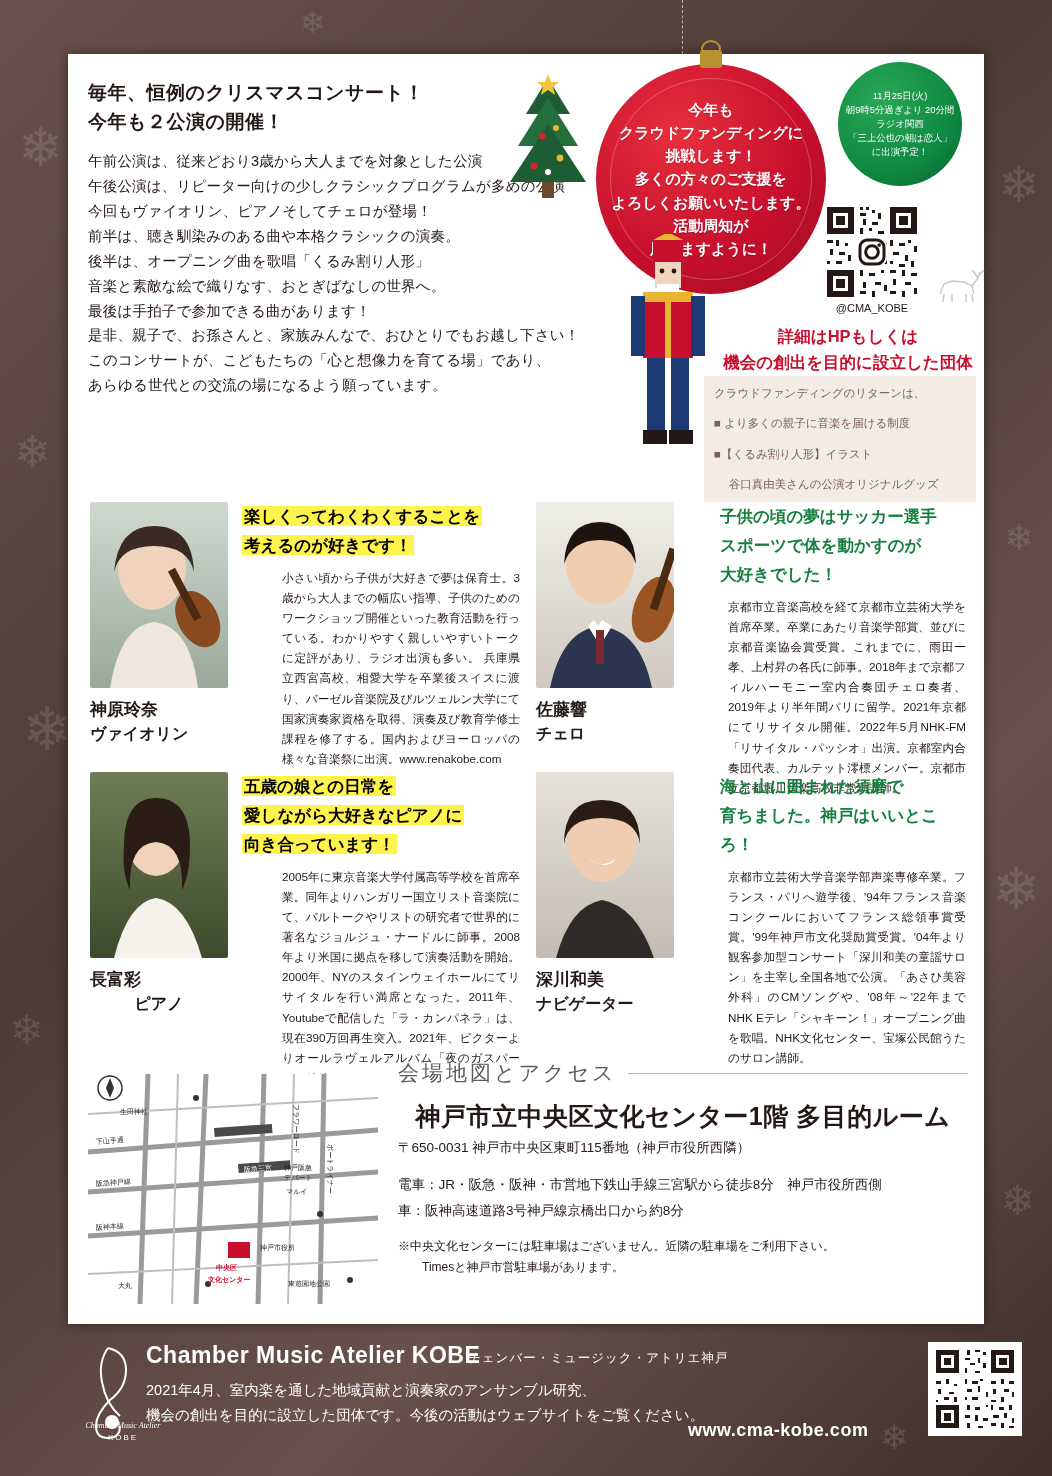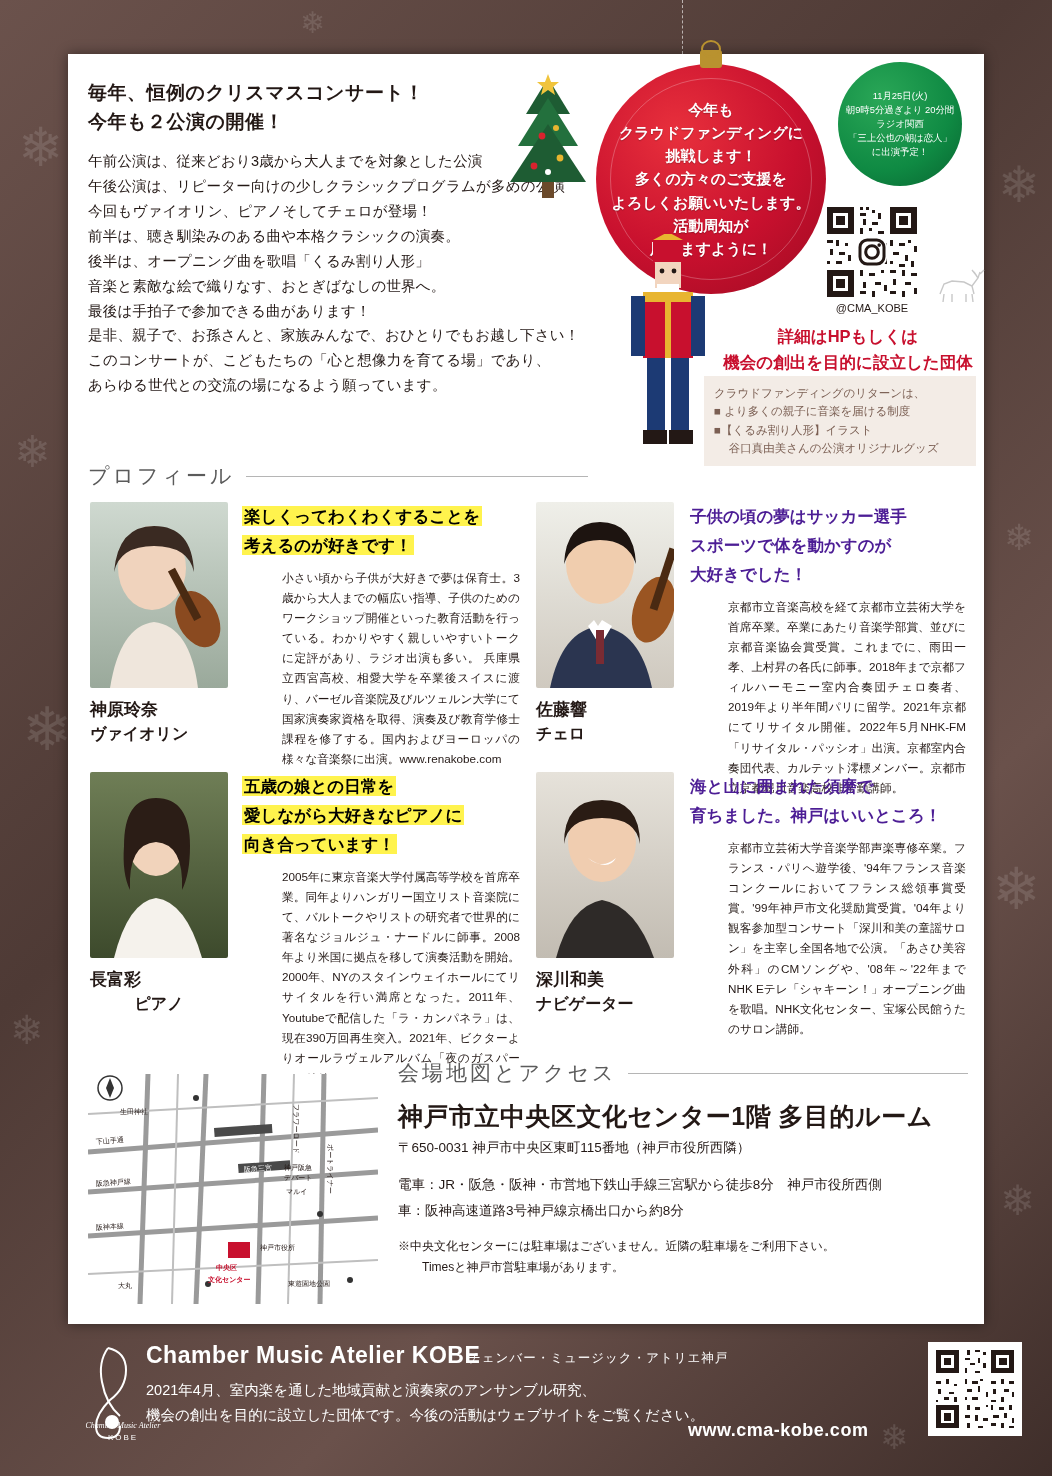--- a/index.html
+++ b/index.html
@@ -99,21 +99,21 @@
   .hp-text{
     position:absolute; left:650px; top:270px; width:260px;
     text-align:center; color:#c8102e; font-weight:bold; font-size:16.5px; line-height:1.55;
   }
   .return-box{
     position:absolute; left:636px; top:322px; width:272px;
     background:#f3ece6; padding:8px 10px;
     font-size:11.5px; line-height:1.6; color:#231815;
   }
   .return-box .t { color:#7b5f53; }
-  .return-box .i { color:#7b5f53; }
+  .return-box .i { color:#7b5f53;margin-top:12px; }
 
   .reindeer{ position:absolute; left:862px; top:210px; width:56px; height:40px; }
 
   
   .sec-head{
     position:absolute; display:flex; align-items:center; gap:12px;
     color:#5b5b5b; font-size:21px; letter-spacing:3px;
   }
   .sec-head .rule{ height:1px; background:#b5b5b5; flex:1; }
 
@@ -126,21 +126,21 @@
   .pf-name{
     position:absolute; left:0; width:138px;
     font-size:17px; font-weight:bold; color:#231815; line-height:1.45;
   }
   .pf-role{ font-size:16px; font-weight:bold; }
   .pf-right{ position:absolute; left:152px; top:0; width:278px; }
   .pf-head{
     font-size:16.5px; font-weight:bold; line-height:1.75; color:#000000;
   }
   .pf-head span{ background:#fff34d; padding:1px 2px; box-decoration-break:clone; -webkit-box-decoration-break:clone; }
-  .pf-head.blue{ color:#4c1d95; }
+  .pf-head.blue{ color:#15803d;margin-left:30px; }
   .pf-head.blue span{ background:transparent; }
   .pf-body{
     margin-top:8px; font-size:11.7px; line-height:1.72; color:#231815; text-align:justify;margin-left:40px;
   }
 
   
   .map-box{ position:absolute; left:20px; top:1020px; width:290px; height:230px; }
   .access{ position:absolute; left:330px; top:1010px; width:570px; color:#231815; }
   .venue-name{ font-size:25px; font-weight:bold; letter-spacing:0.5px; }
   .venue-addr{ font-size:13.5px; margin-top:6px; }
@@ -351,24 +351,20 @@
     <div>機会の創出を目的に設立した団体です</div>
   </div>
 
   <div class="return-box">
     <div class="t">クラウドファンディングのリターンは、</div>
     <div class="i">■ より多くの親子に音楽を届ける制度</div>
     <div class="i">■【くるみ割り人形】イラスト</div>
     <div class="i">　 谷口真由美さんの公演オリジナルグッズ</div>
   </div>
 
-  <div class="sec-head" style="left:20px; top:408px; width:500px;">
-    <span>プロフィール</span>
-    <span class="rule"></span>
-  </div>
 
   <div class="profile" style="left:22px; top:448px;">
     <svg class="pf-photo" viewBox="0 0 138 186">
       <defs>
           <linearGradient id="g1" x1="0" y1="0" x2="0" y2="1">
             <stop offset="0" stop-color="#cfd9d0"></stop>
             <stop offset="1" stop-color="#9aa99b"></stop>
           </linearGradient>
         </defs>
       <rect width="138" height="186" fill="url(#g1)"></rect>
@@ -523,21 +519,21 @@
       <text x="128" y="196" fill="#c8102e" font-weight="bold">中央区</text>
       <text x="120" y="208" fill="#c8102e" font-weight="bold">文化センター</text>
       <text x="200" y="212">東遊園地公園</text>
       <text x="30" y="214">大丸</text>
       <text x="240" y="70" transform="rotate(90 240 70)">ポートライナー</text>
       <text x="206" y="30" transform="rotate(90 206 30)">フラワーロード</text>
     </g>
   </svg>
 
   <div class="access">
-    <div class="venue-name" style="margin-top:36px;">神戸市立中央区文化センター1階 多目的ルーム</div>
+    <div class="venue-name" style="margin-top:36px;text-align:center;">神戸市立中央区文化センター1階 多目的ルーム</div>
     <div class="venue-addr">〒650-0031 神戸市中央区東町115番地（神戸市役所西隣）</div>
     <div class="access-line">電車：JR・阪急・阪神・市営地下鉄山手線三宮駅から徒歩8分　神戸市役所西側</div>
     <div class="access-line" style="margin-top:2px;">車：阪神高速道路3号神戸線京橋出口から約8分</div>
     <div class="access-note">※中央文化センターには駐車場はございません。近隣の駐車場をご利用下さい。</div>
     <div class="access-note" style="margin-top:0;">　　Timesと神戸市営駐車場があります。</div>
   </div>
 
 </div>
 
 <div class="sep"></div>

